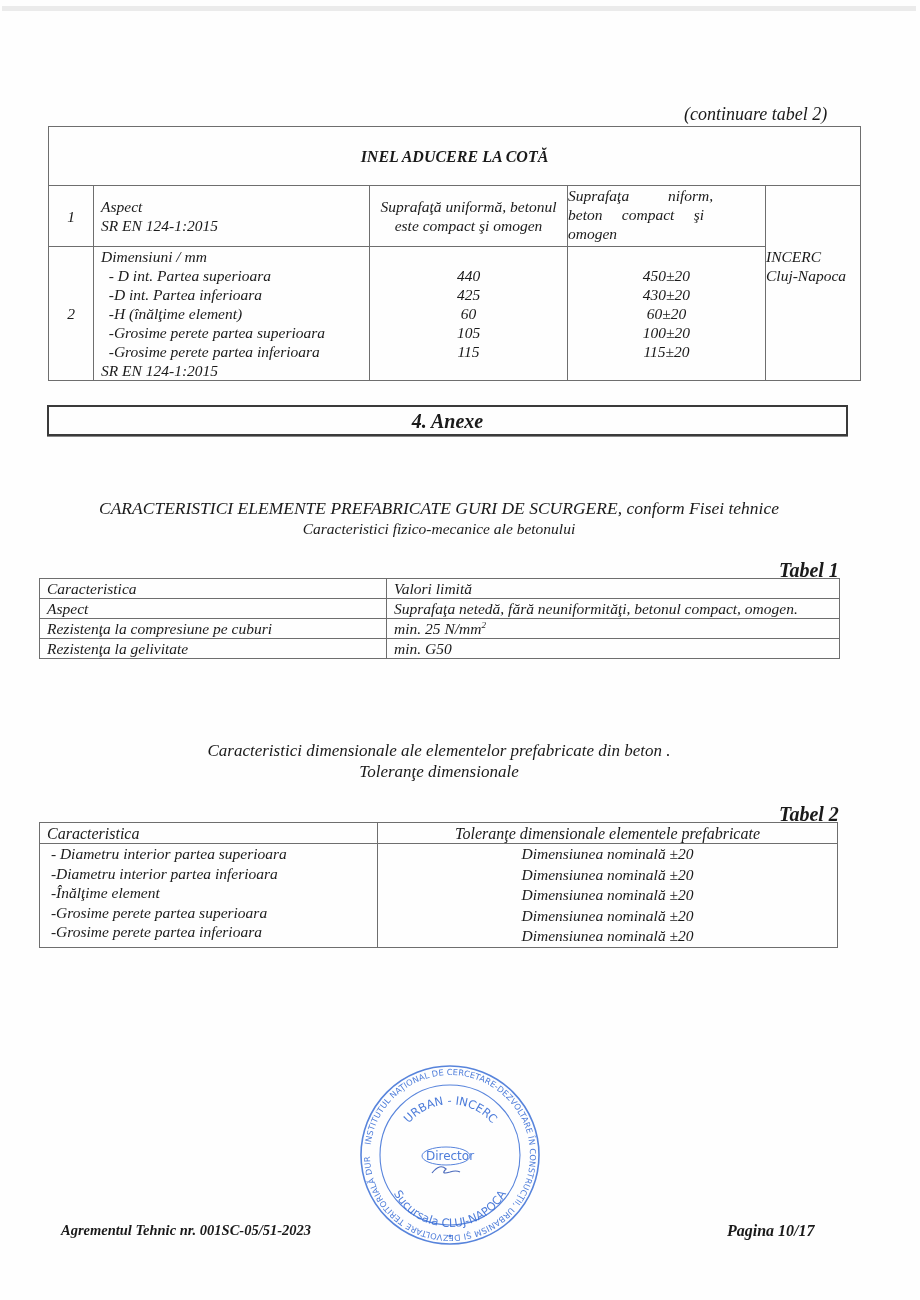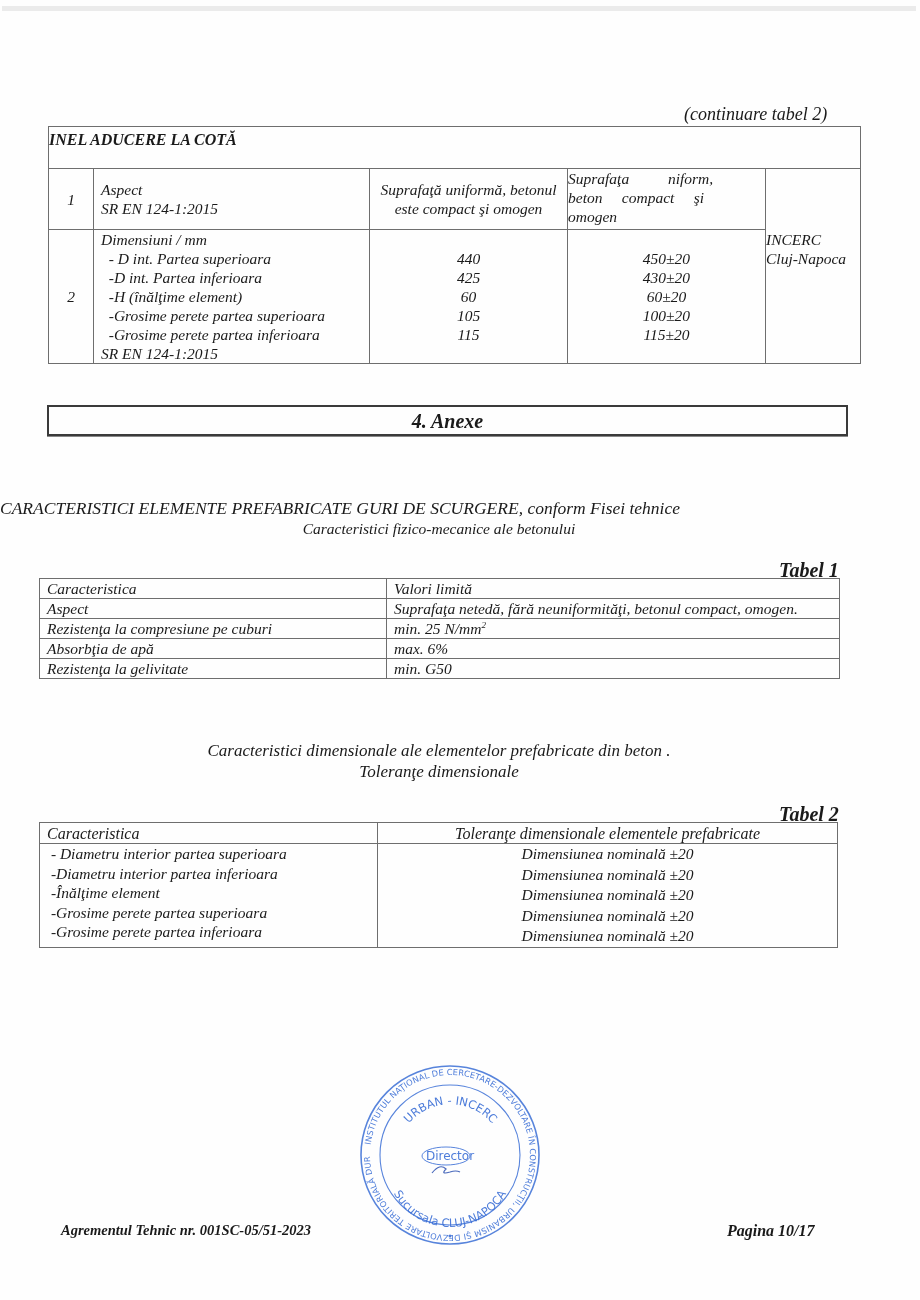--- a/index.html
+++ b/index.html
@@ -10,38 +10,38 @@
       font-style: italic;
     }
     .topbar { position: absolute; left: 2px; top: 6px; width: 914px; height: 5px; background: #ebebeb; }
     .abs { position: absolute; }
     .cont-note { left: 684px; top: 104px; font-size: 18px; }
 
     
     table { border-collapse: collapse; }
     .t-cont { position: absolute; left: 48px; top: 126px; width: 813px; font-size: 15.5px; line-height: 19px; }
     .t-cont td { border: 1px solid #6e6e6e; vertical-align: top; padding: 0; }
-    .t-cont .hdr { height: 38px; text-align: left; vertical-align: top; padding-top: 3px; font-weight: bold; font-size: 16px; }
+    .t-cont .hdr { height: 38px; text-align: center; vertical-align: top; padding-top: 20px; font-weight: bold; font-size: 16px; }
     .t-cont .num { width: 44px; text-align: center; vertical-align: middle; }
     .t-cont .desc { width: 268px; padding-left: 7px; }
     .t-cont .val { width: 197px; text-align: center; }
     .t-cont .req { width: 174px; }
     .t-cont .lab { text-align: left; vertical-align: middle; }
     .row1 td { height: 60px; }
     .row1 .desc, .row1 .val { vertical-align: middle; }
     .req-just { padding: 0 6px; text-align: justify; text-align-last: left; }
     .lines div { height: 19px; white-space: pre; }
     .lab-inner { padding-bottom: 34px; }
 
     
     .anexe { position: absolute; left: 47px; top: 405px; width: 797px; height: 27px;
       border: 2px solid #3a3a3a; box-shadow: 0 1px 0 #888;
       text-align: center; font-weight: bold; font-size: 20px; line-height: 28px; }
 
-    .title-main { position: absolute; left: 0; width: 878px; top: 498px; text-align: left; font-size: 17.5px; }
+    .title-main { position: absolute; left: 0; width: 878px; top: 498px; text-align: center; font-size: 17.5px; }
     .title-sub { position: absolute; left: 0; width: 878px; top: 520px; text-align: center; font-size: 15.5px; }
 
     .tabel-label { position: absolute; font-weight: bold; font-size: 20px; }
 
     
     .t1 { position: absolute; left: 39px; top: 578px; width: 801px; font-size: 15.5px; }
     .t1 td { border: 1px solid #6e6e6e; height: 19px; padding: 0 7px; line-height: 18px; white-space: nowrap; }
     .t1 td.c1 { width: 332px; }
     sup { font-size: 9px; vertical-align: 6px; line-height: 0; }
 
@@ -142,24 +142,20 @@
     <td class="c1">Caracteristica</td>
     <td>Valori limită</td>
   </tr>
   <tr>
     <td class="c1">Aspect</td>
     <td>Suprafaţa netedă, fără neuniformităţi, betonul compact, omogen.</td>
   </tr>
   <tr>
     <td class="c1">Rezistenţa la compresiune pe cuburi</td>
     <td><span>min. 25 N/mm</span><sup>2</sup></td>
-  </tr>
-  <tr>
-    <td class="c1">Absorbţia de apă</td>
-    <td>max. 6%</td>
   </tr>
   <tr>
     <td class="c1">Rezistenţa la gelivitate</td>
     <td>min. G50</td>
   </tr>
 </tbody>
   </table>
 
 <div class="title2" style="top:741px;">Caracteristici dimensionale ale elementelor prefabricate din beton .</div>
 <div class="title2" style="top:762px;">Toleranţe dimensionale</div>

